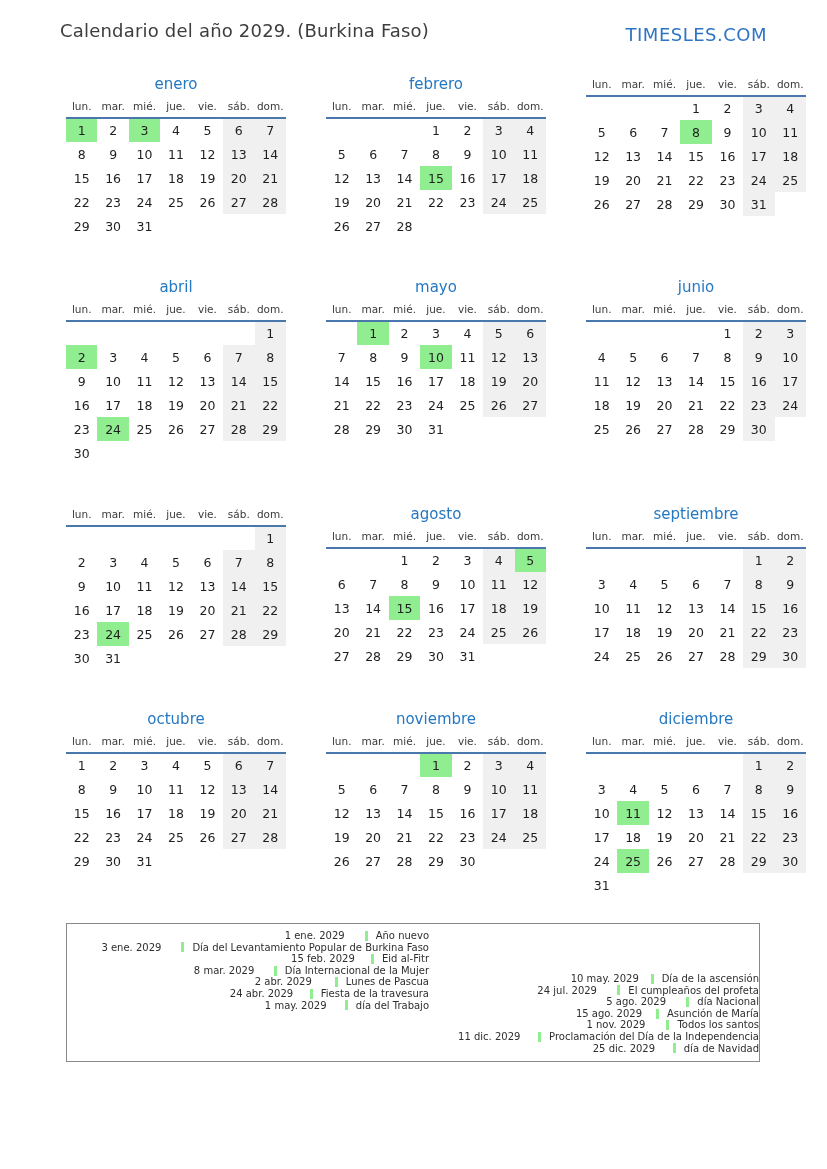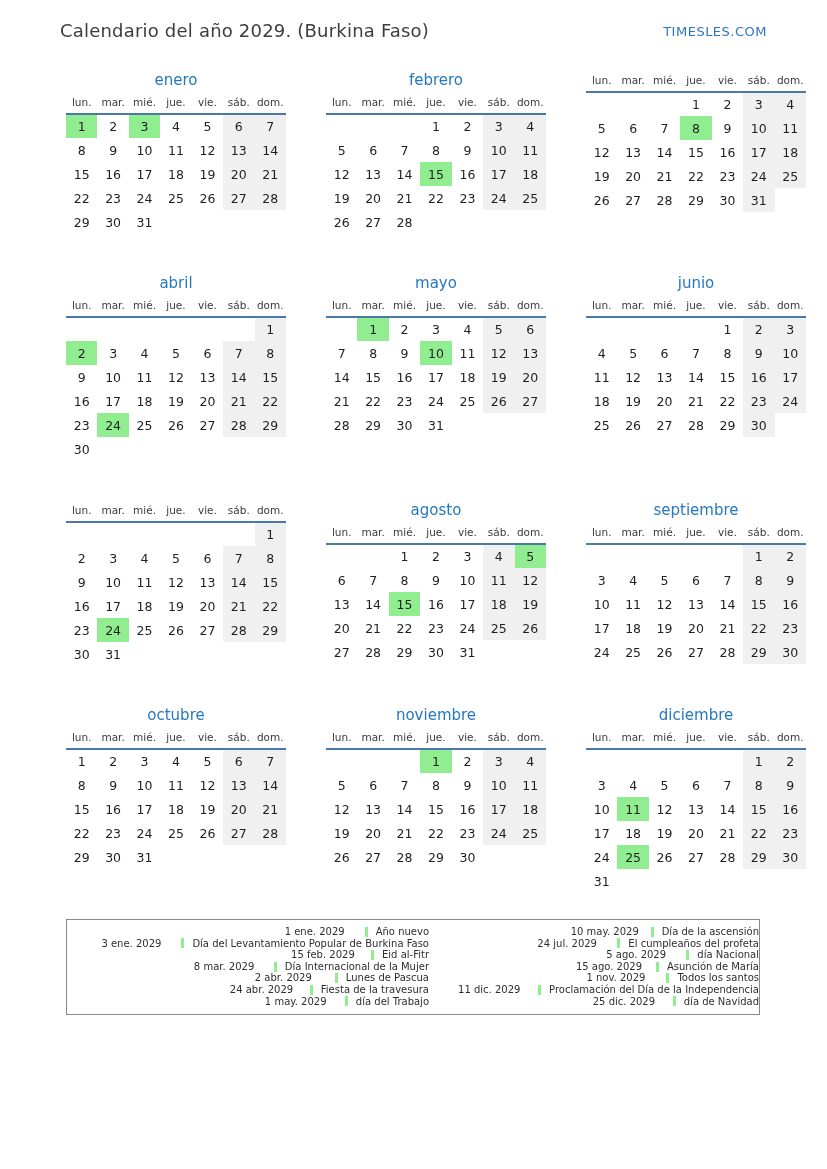--- a/index.html
+++ b/index.html
@@ -28,21 +28,21 @@
     align-items: flex-start;
     padding: 20px 60px 0 60px;
     text-align: right;
   }
   .page-title {
     font-size: 18px;
     color: var(--text-gray);
     letter-spacing: 0.2px;
   }
   .site-link {
-    font-size: 13px;
+    font-size: 18px;
     color: var(--link-blue);
     text-decoration: none;
     letter-spacing: 0.5px;
     margin-top: 4px;
     cursor: pointer;
   }
   .months {
     margin: 30px 0 0 66px;
     display: grid;
     grid-template-columns: repeat(3, 220px);
@@ -81,21 +81,21 @@
   table.month td.weekend { background: var(--weekend-gray); }
   table.month td.holiday { background: var(--holiday-green); }
   .legend {
     margin: 26px 0 0 66px;
     width: 694px;
     border: 1px solid #898989;
     padding: 6px 0 7px 0;
     display: flex;
   }
   .legend-col { width: 362px; }
-  .legend-col:last-child { width: 330px; }
+  .legend-col:last-child { width: 330px; margin-top: 43px; }
   .legend-row {
     display: flex;
     align-items: center;
     font-size: 10px;
     color: #2e2e2e;
     line-height: 11.6px;
     white-space: nowrap;
     justify-content: flex-end;
   }
   .legend-date {

